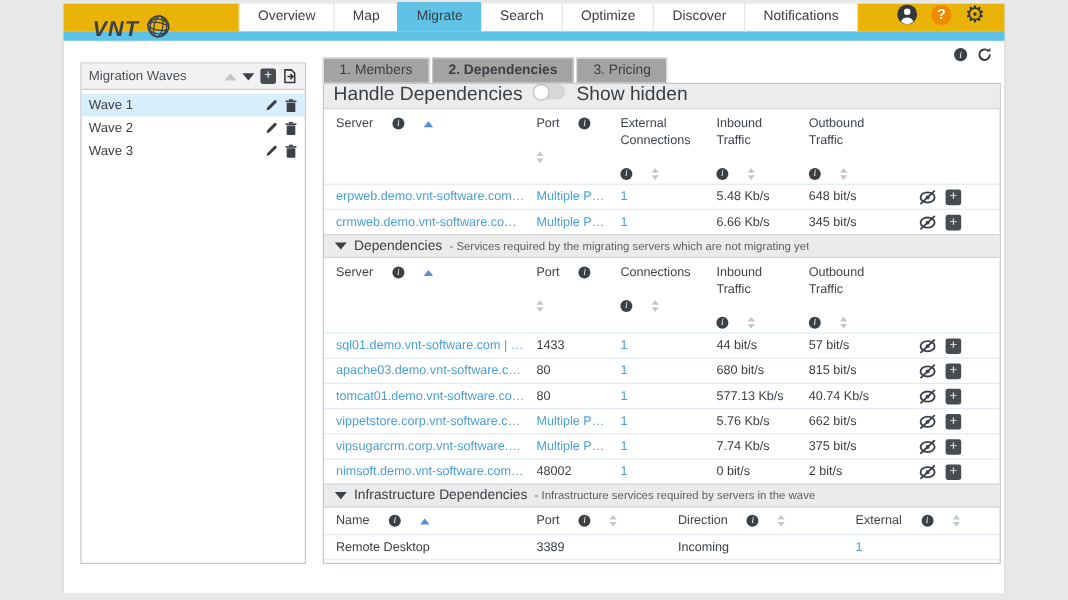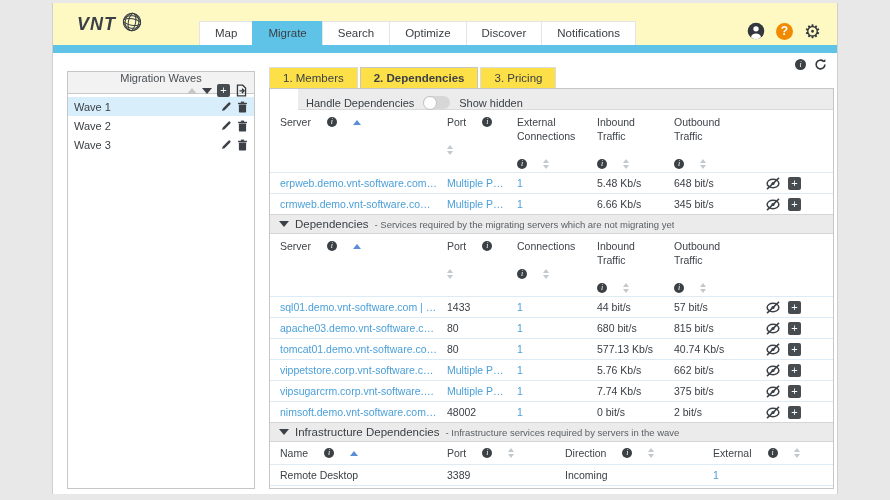--- a/index.html
+++ b/index.html
@@ -8,21 +8,21 @@
     width:890px; height:500px; position:relative;
     background:#e8e8e8;
     font-family:"Liberation Sans", sans-serif;
     color:#3b4045; overflow:hidden;
   }
   .app {
     position:absolute; left:52px; top:3px; width:786px; height:491px;
     background:#fff; border-left:1px solid #cfcfcf; border-right:1px solid #cfcfcf;
   }
   
-  .topbar { position:relative; height:42px; background:#fef9c3; }
+  .topbar { position:relative; height:23px; background:#eab308; }
   .logo { position:absolute; left:24px; top:7px; display:flex; align-items:center; gap:5px; }
   .logo-text { font-size:18px; font-weight:bold; font-style:italic; letter-spacing:1px; color:#3a4045; }
   .nav-tabs { position:absolute; left:146px; bottom:0; display:flex; }
   .nav-tab {
     padding:5px 15px 6px; font-size:11.5px; color:#3b4045; background:#fff;
     border:1px solid #e4e4e4; border-bottom:none; margin-right:-1px; cursor:pointer; white-space:nowrap;
   }
   .nav-tab.active { background:#5fc3e8; border-color:#5fc3e8; }
   .top-icons { position:absolute; right:16px; bottom:5px; display:flex; gap:11px; align-items:center; }
   .help-circle {
@@ -37,46 +37,46 @@
   .info-i {
     display:inline-block; width:10px; height:10px; border-radius:50%;
     background:#3b4045; color:#fff; font-size:8px; line-height:10px; text-align:center;
     font-family:"Liberation Serif", serif; font-style:italic; flex:0 0 auto;
   }
   .mini-toolbar .info-i { width:11px; height:11px; line-height:11px; }
   
   .sidebar { position:absolute; left:14px; top:18px; width:188px; bottom:8px; border:1px solid #c6c6c6; background:#fff; }
   .sidebar-header {
     height:22px; background:#f2f2f2; border-bottom:1px solid #c9c9c9;
-    display:flex; align-items:center; padding:0 6px; font-size:11px; color:#4a4f54;flex-direction:column;
+    display:flex; align-items:center; padding:0 6px; font-size:11px; color:#4a4f54;
   }
   .sidebar-header-icons { margin-left:auto; display:flex; gap:5px; align-items:center; }
   .tri-up-lg { width:0; height:0; border-left:5px solid transparent; border-right:5px solid transparent; border-bottom:6px solid #c6c6c6; cursor:pointer; }
   .tri-down-lg { width:0; height:0; border-left:5px solid transparent; border-right:5px solid transparent; border-top:6px solid #3c4147; cursor:pointer; }
   .sq-btn {
     width:13px; height:13px; background:#474c51; border-radius:2px; color:#fff;
     font-size:11px; line-height:12px; text-align:center; cursor:pointer; flex:0 0 auto;
   }
   .wave-list { padding-top:3px; }
   .wave-row { height:19px; display:flex; align-items:center; padding:0 6px; font-size:11px; color:#3b4045; cursor:pointer; }
   .wave-row.selected { background:#d9eefb; }
   .wave-icons { margin-left:auto; display:flex; gap:5px; align-items:center; }
   .wave-icons svg { display:block; cursor:pointer; }
   
   .main { position:absolute; left:216px; top:14px; right:3px; bottom:8px; }
   .main-tabs { display:flex; height:21px; }
   .main-tab {
-    padding:4px 13px 5px; font-size:11.5px; color:#3b4045; background:#fde047;
+    padding:4px 13px 5px; font-size:11.5px; color:#3b4045; background:#a3a3a3;
     border:1px solid #dcdcdc; border-bottom:none; margin-right:2px; cursor:pointer; white-space:nowrap;
   }
   .main-tab.active { font-weight:bold; border-color:#c6c6c6; }
   .panel { position:absolute; top:21px; left:0; right:0; bottom:0; border:1px solid #c6c6c6; background:#fff; overflow:hidden; }
   .toggle-bar {
     height:21px; background:#ececec; border-bottom:1px solid #dadada;
-    display:flex; align-items:flex-end; gap:9px; padding:0 8px; font-size:11px;margin-left:28px;
+    display:flex; align-items:flex-start; gap:9px; padding:0 8px; font-size:16px;
   }
   .toggle { width:27px; height:13px; border-radius:7px; background:#d7d7d7; position:relative; cursor:pointer; flex:0 0 auto; }
   .toggle-knob { position:absolute; left:0; top:-0.5px; width:14px; height:14px; border-radius:50%; background:#fdfdfd; border:1px solid #c2c2c2; }
   .section-header {
     height:20px; background:#ebebeb; border-top:1px solid #d5d5d5; border-bottom:1px solid #d5d5d5;
     display:flex; align-items:center; gap:6px; padding:0 9px; cursor:pointer;
   }
   .caret-down { width:0; height:0; border-left:5px solid transparent; border-right:5px solid transparent; border-top:6px solid #3c4147; flex:0 0 auto; }
   .section-title { font-size:11.5px; color:#3b4045; white-space:nowrap; }
   .section-desc { font-size:9.5px; color:#5c6166; white-space:nowrap; overflow:hidden; text-overflow:ellipsis; }
@@ -119,20 +119,21 @@
             <circle cx="12" cy="13" r="9.5"></circle>
             <ellipse cx="12" cy="13" rx="4" ry="9.5"></ellipse>
             <ellipse cx="12" cy="13" rx="7.5" ry="9.5"></ellipse>
             <ellipse cx="12" cy="13" rx="9.5" ry="3.5"></ellipse>
             <ellipse cx="12" cy="13" rx="9.5" ry="6.8"></ellipse>
           </g>
         </svg>
       </span>
     </div>
     <div class="nav-tabs">
+        <div class="nav-tab">Overview</div>
         <div class="nav-tab">Map</div>
         <div class="nav-tab active">Migrate</div>
         <div class="nav-tab">Search</div>
         <div class="nav-tab">Optimize</div>
         <div class="nav-tab">Discover</div>
         <div class="nav-tab">Notifications</div>
       </div>
     <div class="top-icons">
       <span style="display:flex;cursor:pointer;">
         <svg width="18" height="18" viewBox="0 0 20 20">

